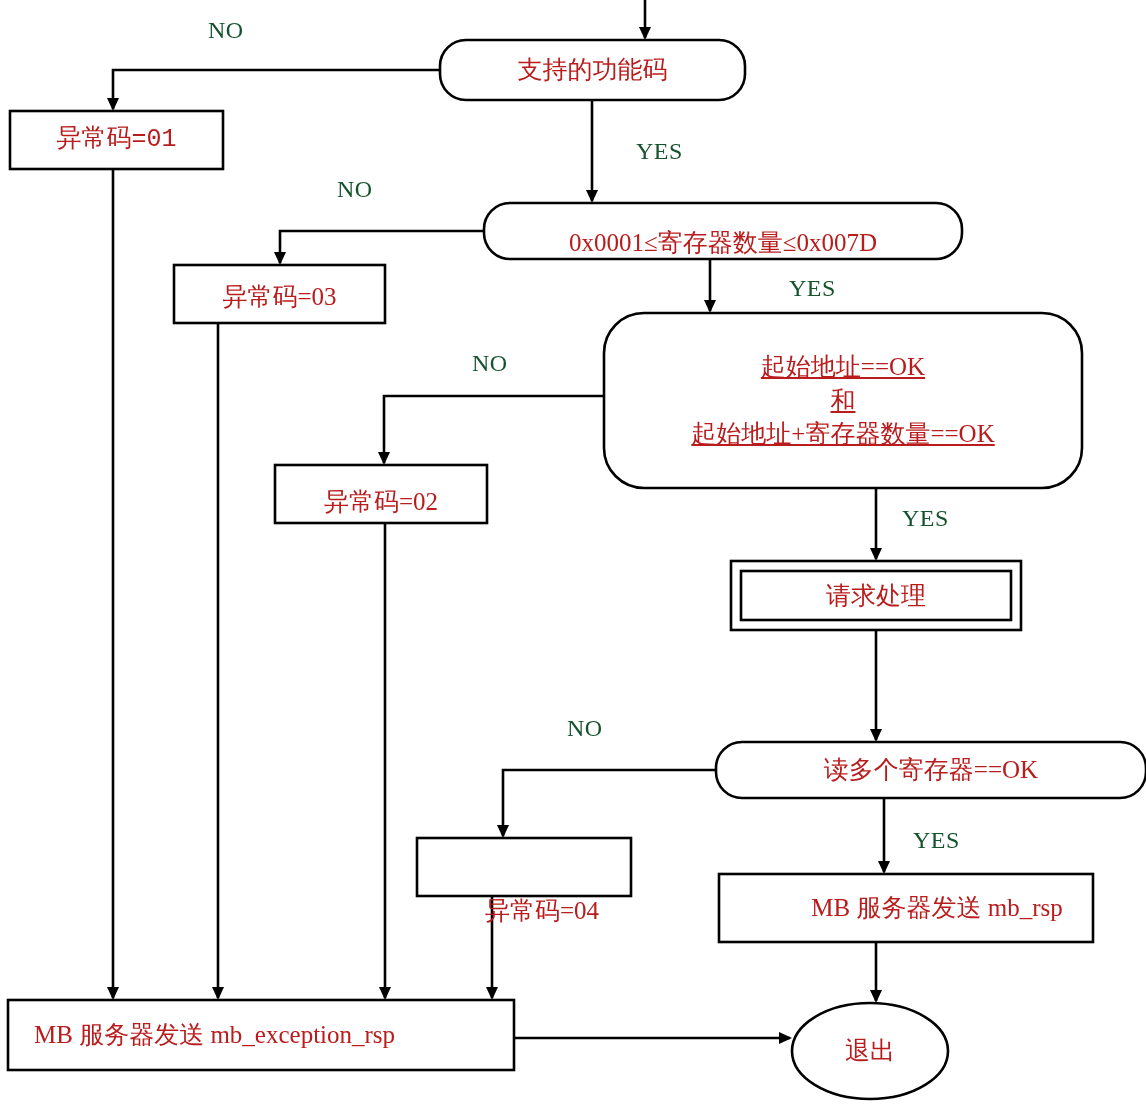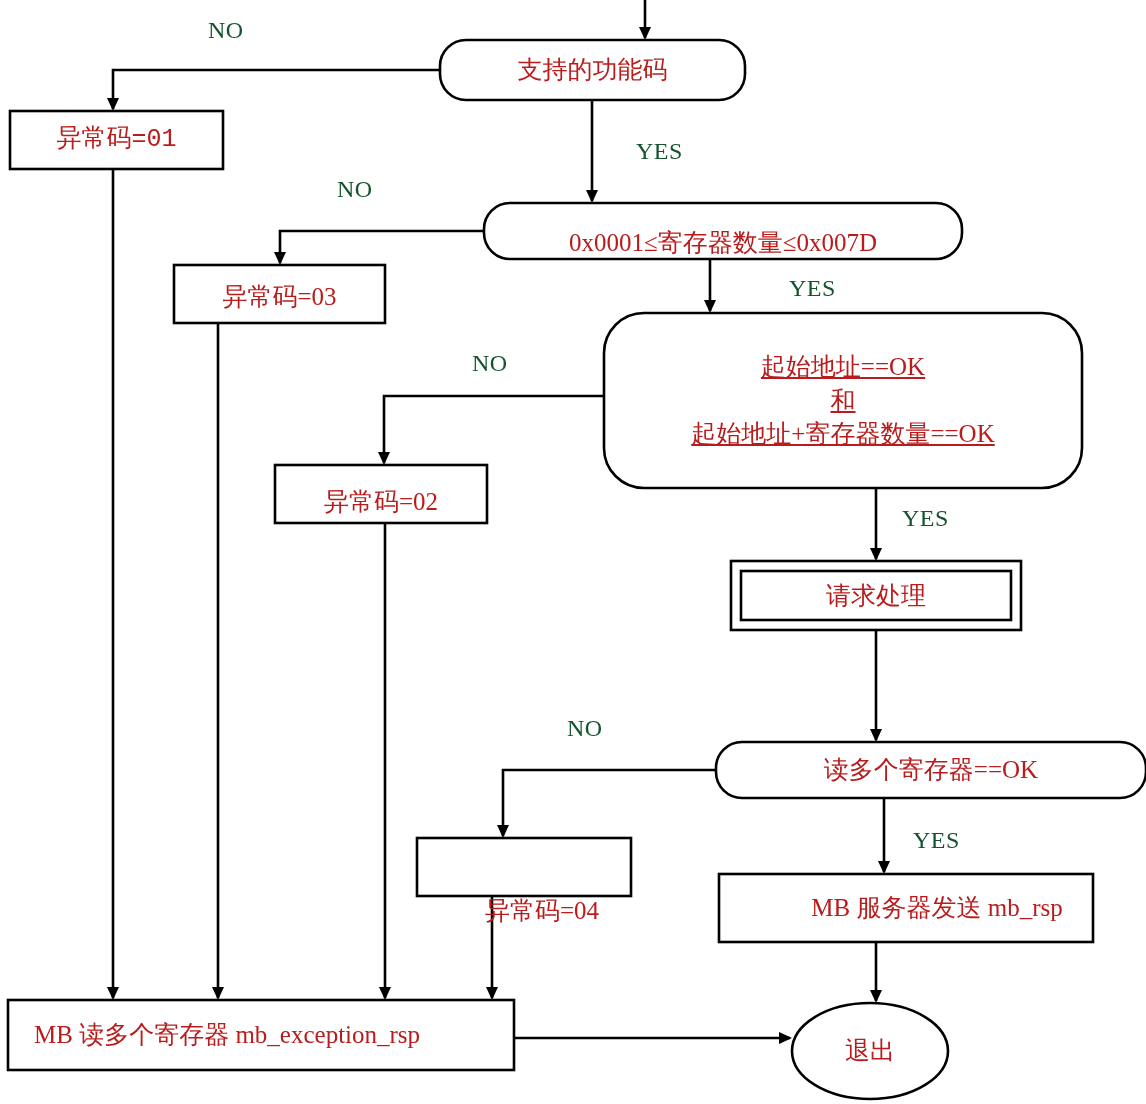--- a/index.html
+++ b/index.html
@@ -153,21 +153,21 @@
 
   <div class="node-text" style="left:435px; top:838px; width:214px; height:58px;margin-top:44px;">
     <span>异常码=04</span>
   </div>
 
   <div class="node-text" style="left:719px; top:874px; width:436px; height:68px;">
     <span>MB 服务器发送 mb_rsp</span>
   </div>
 
   <div class="node-text" style="left:8px; top:1000px; width:506px; height:70px; align-items:flex-start; padding-left:26px; box-sizing:border-box;">
-    <span>MB 读多个寄存器 mb_exception_rsp</span>
+    <span>MB 服务器发送 mb_exception_rsp</span>
   </div>
 
   <div class="node-text" style="left:792px; top:1003px; width:156px; height:96px;">
     <span>退出</span>
   </div>
 
   <div class="edge-label" style="left:208px; top:17px;"><span>NO</span></div>
 
   <div class="edge-label" style="left:636px; top:138px;"><span>YES</span></div>
 

